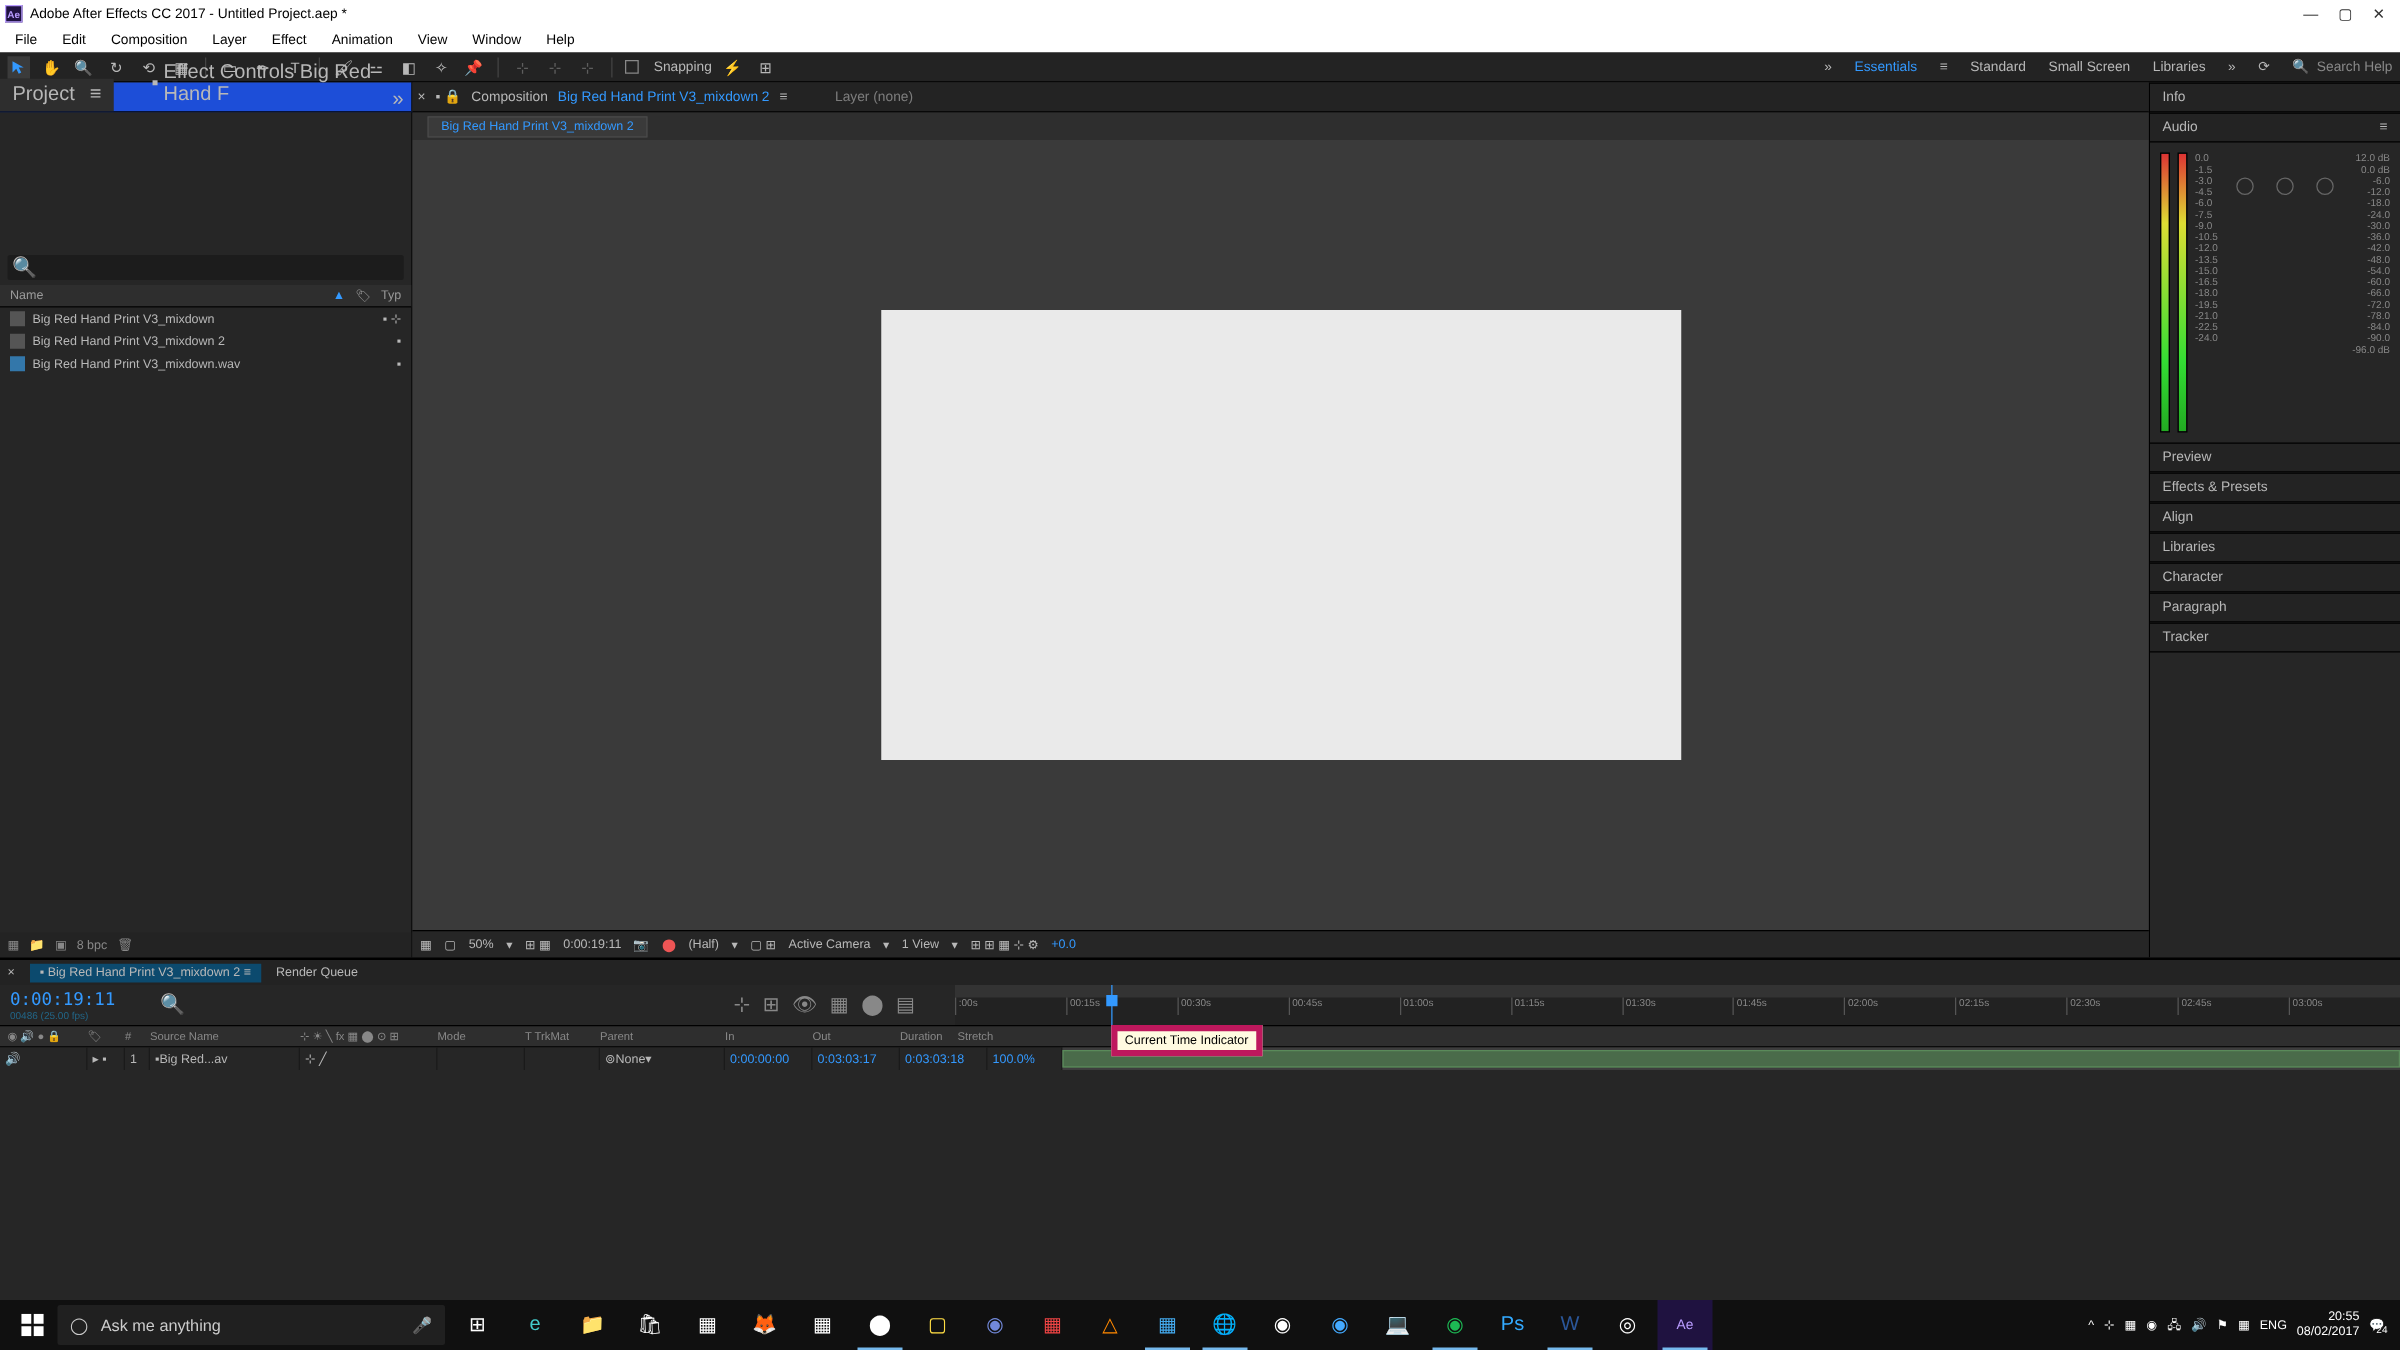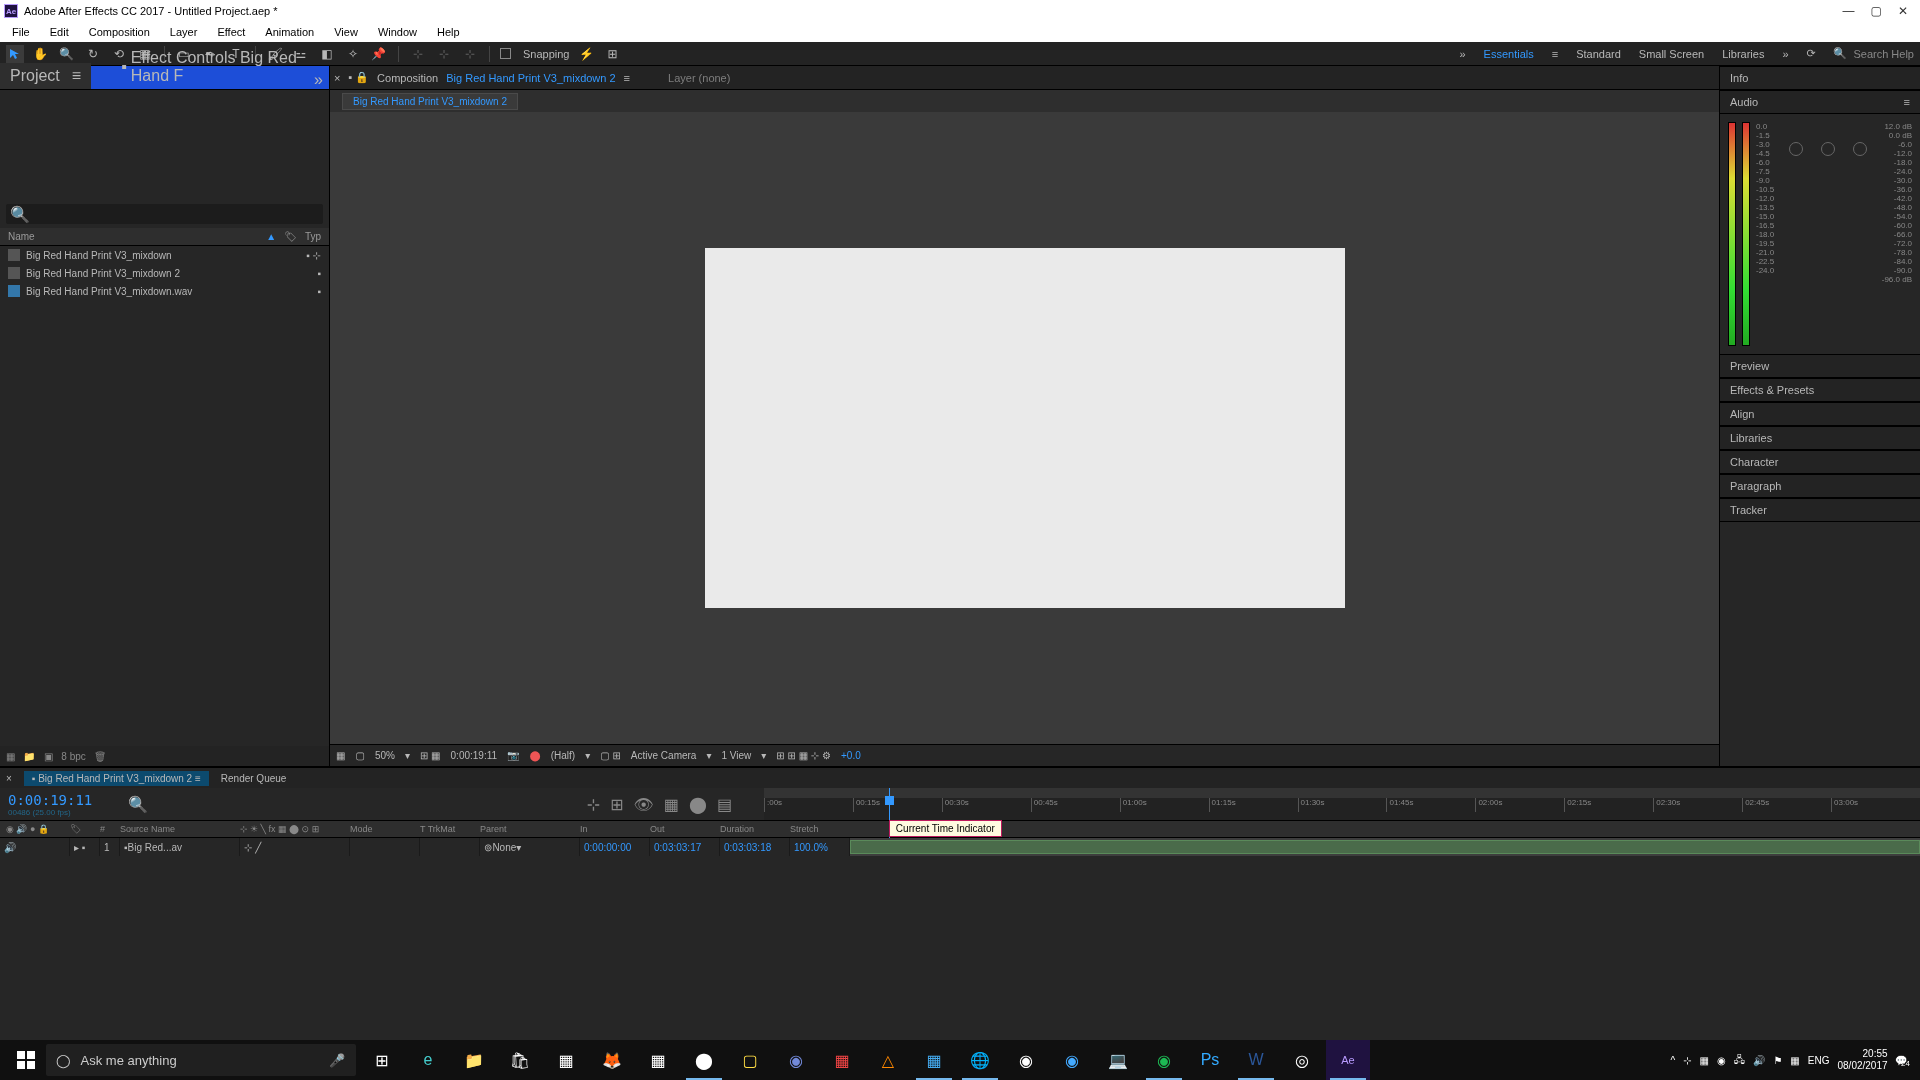--- a/index.html
+++ b/index.html
@@ -54,21 +54,21 @@
 .tl-time { width:120px; display:flex; flex-direction:column; justify-content:center; padding:0 8px; }
 .tl-time .t { color:#3399ff; font-size:14px; font-family:monospace; }
 .tl-time .f { color:#226688; font-size:8px; }
 .tl-search { flex:0 0 620px; display:flex; align-items:center; padding:0 8px; gap:10px; }
 .tl-ruler { flex:1; position:relative; background:#222;margin-left:24px; }
 .ruler-track { position:absolute; top:0; left:0; right:0; height:10px; background:#333; }
 .ruler-ticks { position:absolute; top:10px; left:0; right:0; height:14px; display:flex; }
 .tick { flex:1; font-size:8px; color:#888; position:relative; border-left:1px solid #555; padding-left:2px; }
 .playhead { position:absolute; top:0; left:10.8%; width:1px; height:300px; background:#3399ff; }
 .playhead::before { content:''; position:absolute; top:8px; left:-4px; width:9px; height:9px; background:#3399ff; }
-.tooltip { position:absolute; top:32px; left:10.8%; background:#fffae0; color:#000; font-size:10px; padding:2px 6px; border:1px solid #be185d; white-space:nowrap; z-index:10; }
+.tooltip { position:absolute; top:32px; left:10.8%; background:#fffae0; color:#000; font-size:10px; padding:2px 6px; border:5px solid #be185d; white-space:nowrap; z-index:10; }
 .tl-cols { height:18px; background:#2e2e2e; display:flex; font-size:9px; color:#888; align-items:center; border-top:1px solid #000; border-bottom:1px solid #000; }
 .layers { flex:1; background:#262626; position:relative; }
 .layer-row { height:18px; display:flex; align-items:center; font-size:10px; color:#b8b8b8; }
 .layer-row .lc { padding:0 4px; border-right:1px solid #1a1a1a; height:100%; display:flex; align-items:center; }
 .layer-track { flex:1; background:#3d3d3d; height:100%; position:relative; }
 .layer-bar { position:absolute; top:2px; left:0; right:0; height:14px; background:#4a6b4a; border:1px solid #5a8a5a; }
 .tl-zoom { height:14px; background:#232323; border-top:1px solid #000; display:flex; align-items:center; padding:0 8px; gap:6px; font-size:9px; color:#888; }
 .taskbar { position:absolute; bottom:0; left:0; right:0; height:40px; background:#101010; display:flex; align-items:center; padding:0 6px; }
 .tb-start { width:40px; height:40px; display:flex; align-items:center; justify-content:center; color:#fff; }
 .tb-search { width:310px; height:32px; background:#202020; border-radius:2px; display:flex; align-items:center; padding:0 10px; color:#ccc; font-size:13px; gap:10px; }
@@ -355,21 +355,21 @@
       <div style="width:70px;padding-left:6px">◉ 🔊 ● 🔒</div>
       <div style="width:30px">🏷</div>
       <div style="width:20px">#</div>
       <div style="width:120px">Source Name</div>
       <div style="width:110px">⊹ ☀ ╲ fx ▦ ⬤ ⊙ ⊞</div>
       <div style="width:70px">Mode</div>
       <div style="width:60px">T <span>TrkMat</span></div>
       <div style="width:100px">Parent</div>
       <div style="width:70px">In</div>
       <div style="width:70px">Out</div>
-      <div style="width:70px">Duration</div>
+      <div style="width:46px">Duration</div>
       <div style="width:60px">Stretch</div>
     </div>
     <div class="layers">
       <div class="layer-row">
         <div class="lc" style="width:70px">🔊</div>
         <div class="lc" style="width:30px">▸ ▪</div>
         <div class="lc" style="width:20px">1</div>
         <div class="lc" style="width:120px">▪ <span>Big Red...av</span></div>
         <div class="lc" style="width:110px">⊹    ╱</div>
         <div class="lc" style="width:70px"></div>

